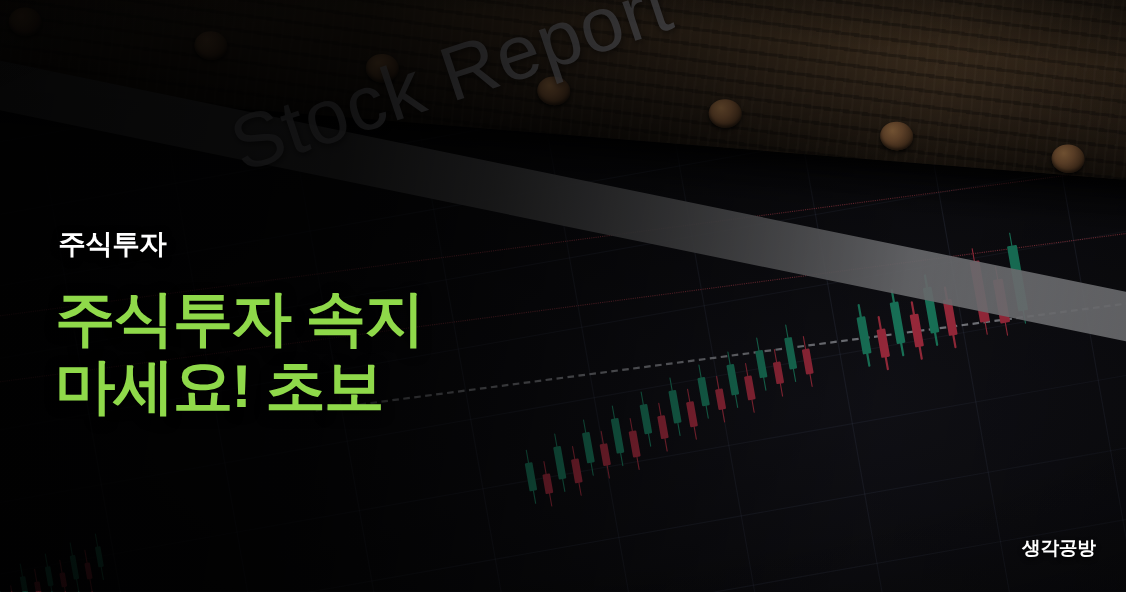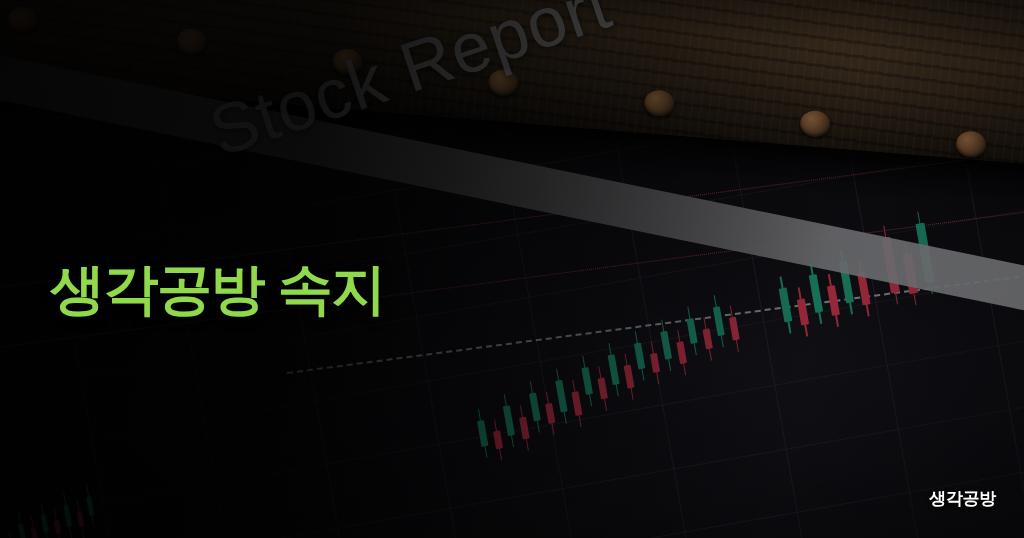--- a/index.html
+++ b/index.html
@@ -296,19 +296,21 @@
     <div class="rivet" style="left:85%;top:168px;"></div>
   </div>
 
   <div class="bar"></div>
 
   <div class="stock-report">Stock Report</div>
 
   <div class="layer scrim"></div>
   <div class="layer vignette"></div>
 
+  <div class="kicker">주식투자</div>
 
   <div class="headline">
-    <span class="ln">생각공방 속지</span>
+    <span class="ln">주식투자 속지</span>
+    <span class="ln">마세요! 초보</span>
   </div>
 
   <div class="watermark">생각공방</div>
 </div>
 
 </body></html>

